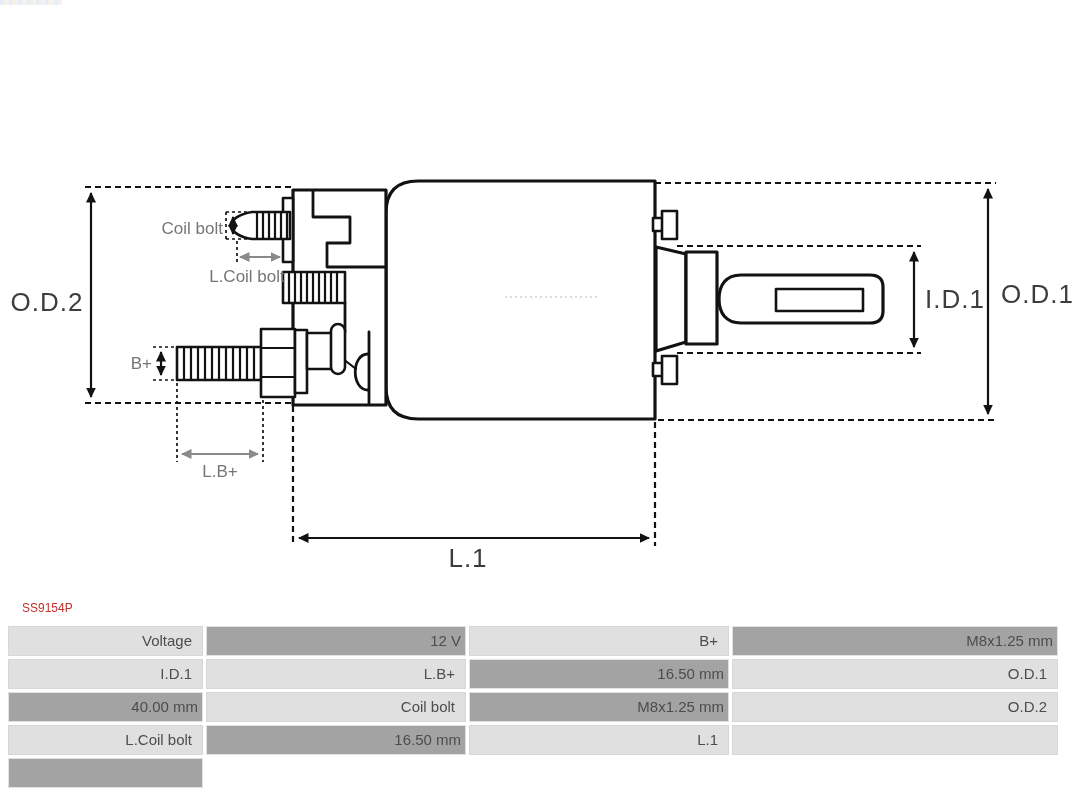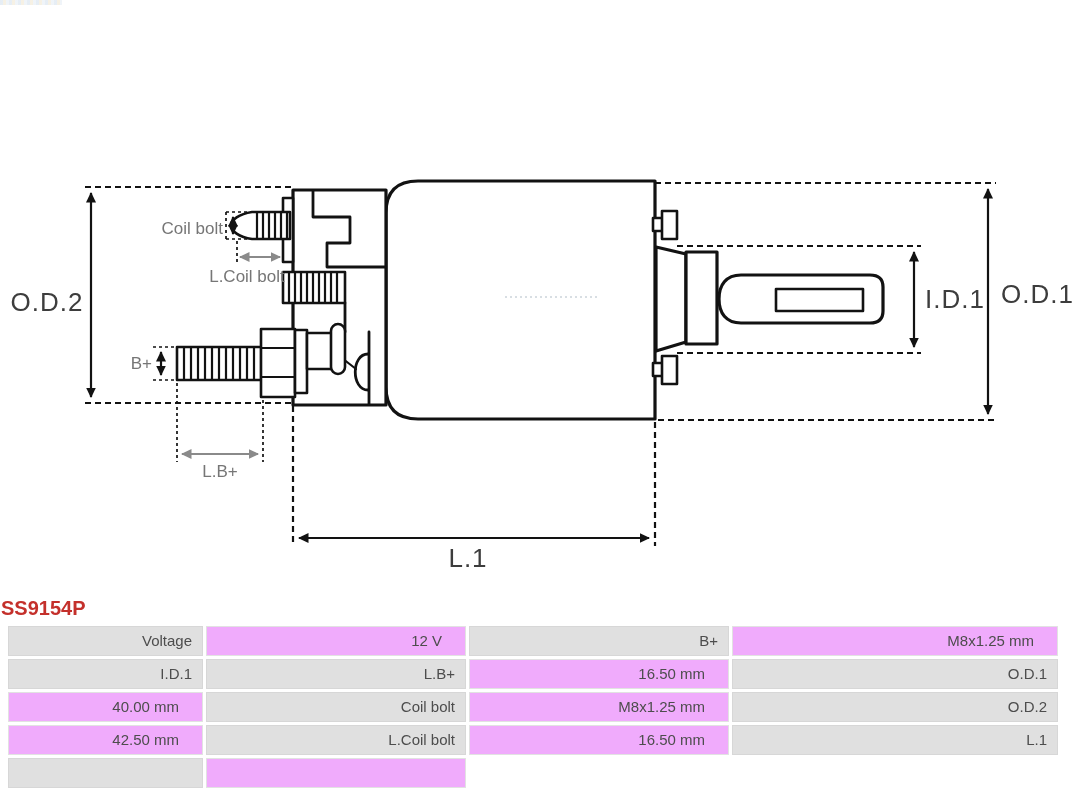--- a/index.html
+++ b/index.html
@@ -16,29 +16,29 @@
   .hatch{stroke:var(--line-black,#121212);stroke-width:2.2;fill:none;}
   .dash {stroke:var(--line-black,#121212);stroke-width:2.2;fill:none;stroke-dasharray:6 4;}
   .dashf{stroke:var(--line-black,#121212);stroke-width:1.7;fill:none;stroke-dasharray:3 3;}
   .dim  {stroke:var(--line-black,#121212);stroke-width:2.2;fill:none;}
   .dimg {stroke:var(--dim-gray,#8a8a8a);stroke-width:2.2;fill:none;}
   .wm   {stroke:#ccd4da;stroke-width:1.5;stroke-dasharray:2 3;}
   .lbl-big{font-size:26px;fill:var(--label-dark,#3d3d3d);letter-spacing:1px;}
   .lbl-sm {font-size:17px;fill:var(--label-gray,#767676);}
 
   
-  .part-number{margin:8px 0 7px 1px;font-size:20px;font-weight:700;line-height:21px;
+  .part-number{margin:8px 0 7px 22px;font-size:12px;font-weight:400;line-height:21px;
         color:var(--accent-red,#c4302b);cursor:pointer;}
   .spec-table{margin-left:8px;width:882px;display:grid;
         grid-template-columns:195px 260px 260px 326px;
         grid-auto-rows:30px;gap:3px;font-size:15px;color:var(--table-text,#4d4d4d);}
   .cell{line-height:28px;text-align:right;padding:0 10px;box-sizing:border-box;
         white-space:nowrap;overflow:hidden;}
   .cell.lab{background:var(--table-label-bg,#e0e0e0);border:1px solid #d7d7d7;}
-  .cell.val{background:#f0abfc;border:1px solid var(--table-value-border,#e2e2e2);padding-right:23px;}
+  .cell.val{background:#a3a3a3;border:1px solid var(--table-value-border,#e2e2e2);padding-right:4px;}
 </style>
 </head>
 <body>
 
 <div class="page">
 
   <div class="artifact-strip"></div>
 
   <svg class="diagram" width="1080" height="590" viewBox="0 0 1080 590" xmlns="http://www.w3.org/2000/svg">
     <defs>
@@ -148,21 +148,20 @@
     <div class="cell lab">I.D.1</div>
     <div class="cell lab">L.B+</div>
     <div class="cell val">16.50 mm</div>
 
     <div class="cell lab">O.D.1</div>
     <div class="cell val">40.00 mm</div>
     <div class="cell lab">Coil bolt</div>
     <div class="cell val">M8x1.25 mm</div>
 
     <div class="cell lab">O.D.2</div>
-    <div class="cell val">42.50 mm</div>
     <div class="cell lab">L.Coil bolt</div>
     <div class="cell val">16.50 mm</div>
 
     <div class="cell lab">L.1</div>
     <div class="cell lab"></div>
     <div class="cell val"></div>
   </div>
 
 </div>
 

